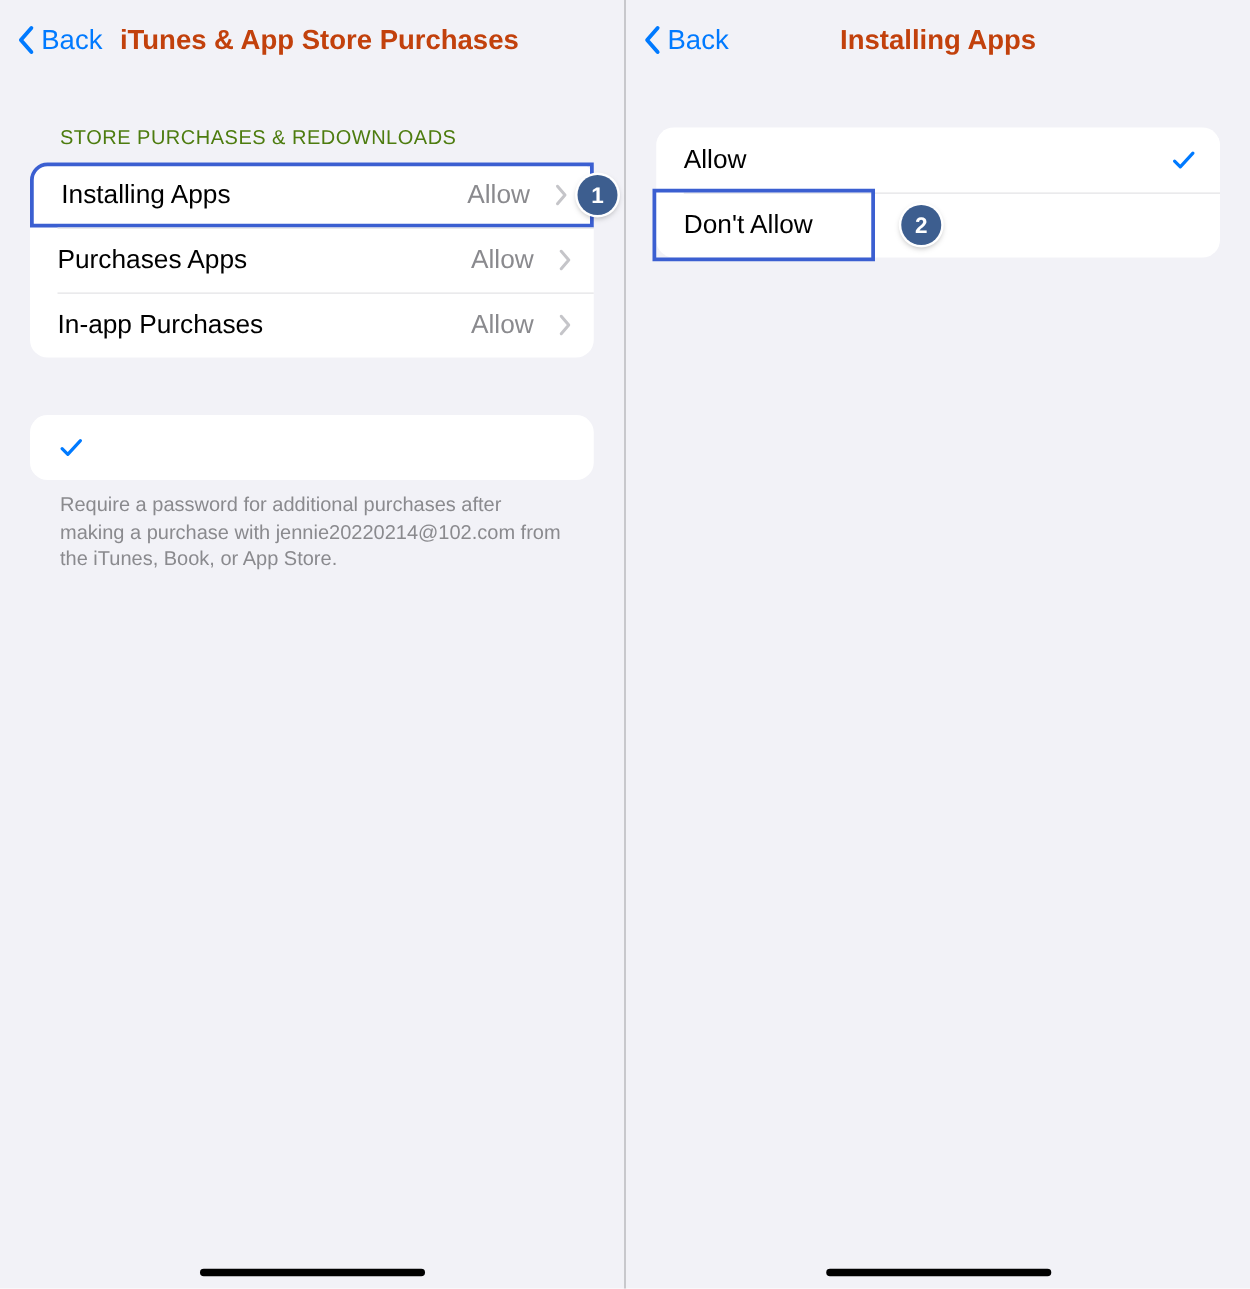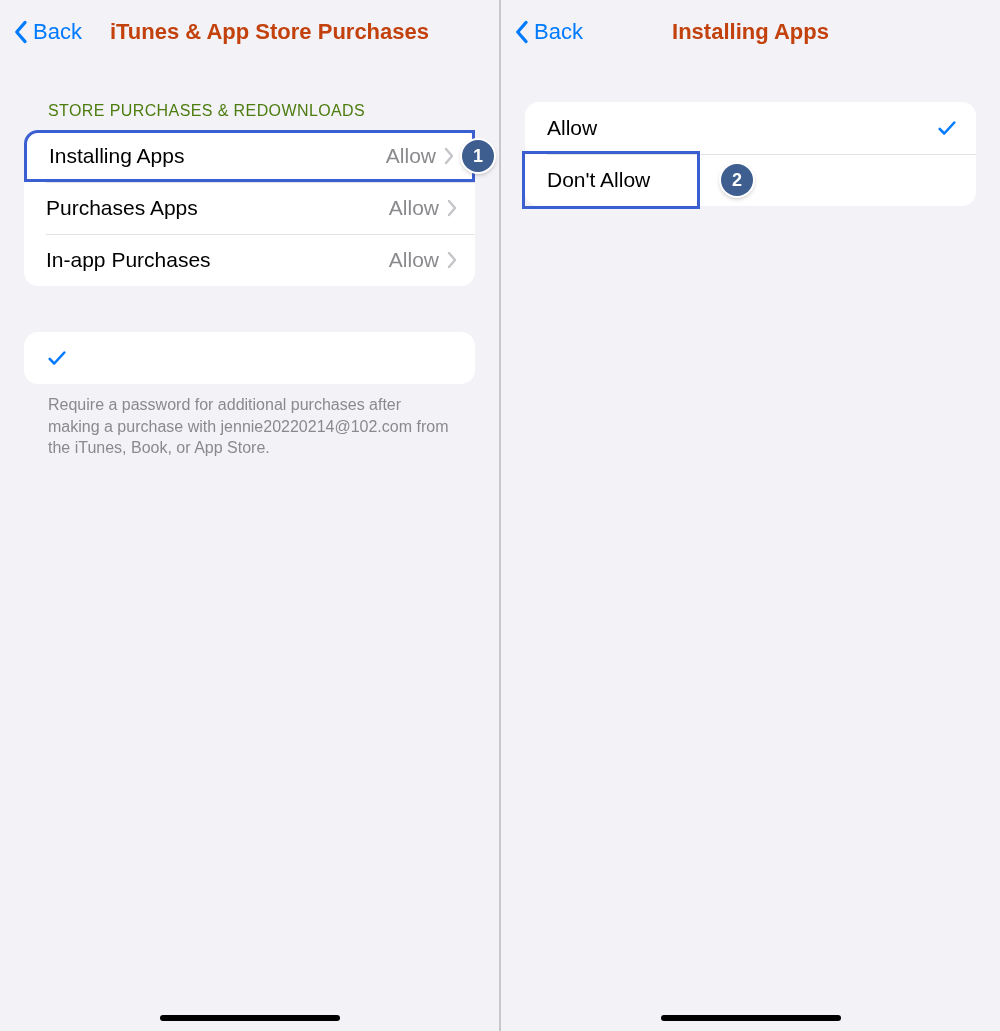--- a/index.html
+++ b/index.html
@@ -28,21 +28,20 @@
   }
 
   
   .navbar {
     position: relative;
     height: 64px;
     display: flex;
     align-items: center;
     padding: 0 14px;
     flex-shrink: 0;
-    gap: 14px;
   }
   .back-btn {
     display: flex;
     align-items: center;
     color: #007aff;
     font-size: 22px;
     font-weight: 400;
     cursor: pointer;
     line-height: 1;
   }
@@ -84,20 +83,21 @@
     background: #fff;
     border-radius: 14px;
     overflow: visible;
   }
   .row {
     position: relative;
     display: flex;
     align-items: center;
     height: 52px;
     padding: 0 18px 0 22px;
+    gap: 12px;
   }
   .row + .row::before {
     content: "";
     position: absolute;
     top: 0;
     left: 22px;
     right: 0;
     height: 1px;
     background: #e3e3e6;
   }

